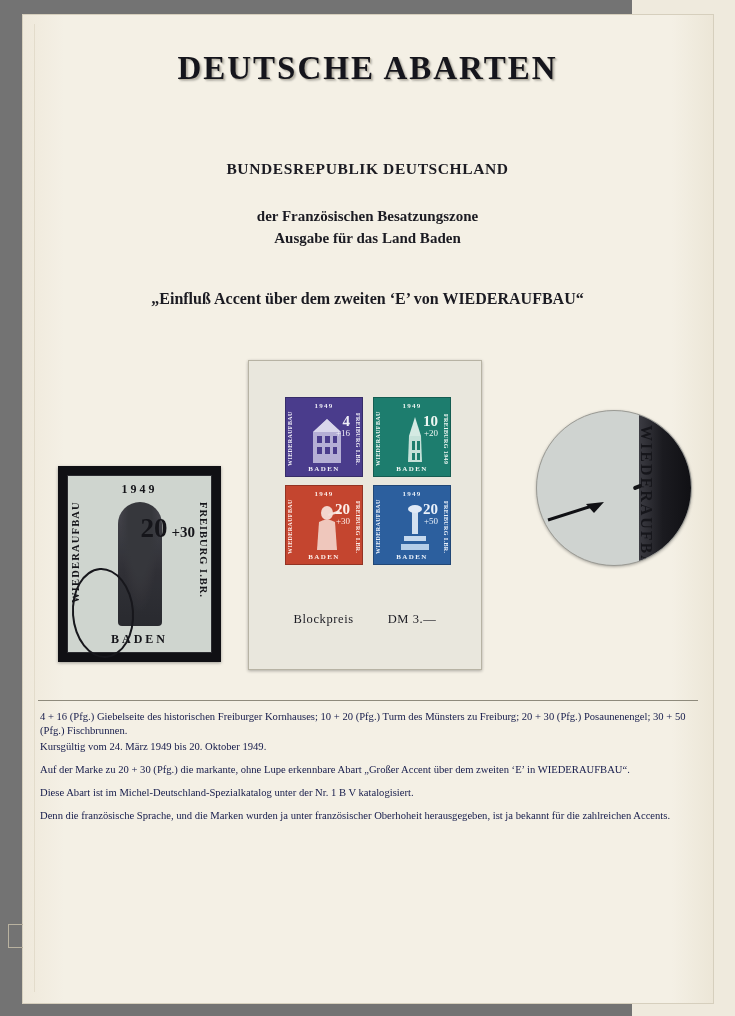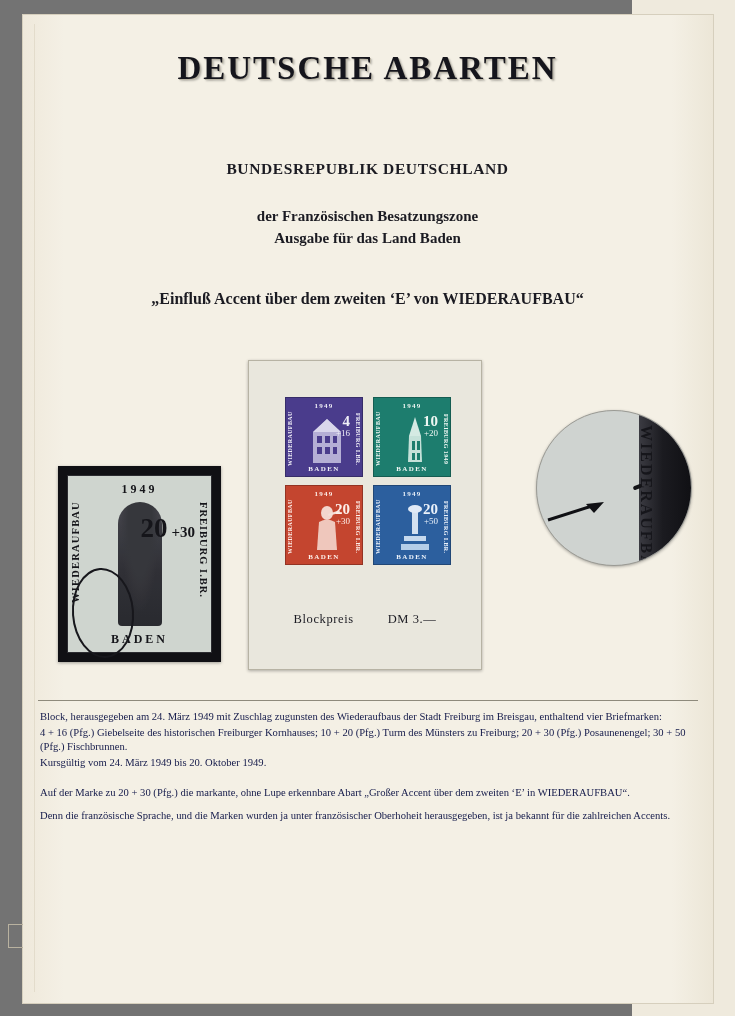--- a/index.html
+++ b/index.html
@@ -319,19 +319,19 @@
       <div class="accent"></div>
     </div>
     <svg class="arrow" viewBox="0 0 60 24">
       <line x1="2" y1="20" x2="46" y2="6" stroke="#101014" stroke-width="3"></line>
       <polygon points="58,2 40,4 48,13" fill="#101014"></polygon>
     </svg>
   </div>
 
   <div class="rule"></div>
   <div class="body">
-    <p class="tight">Block, herausgegeben am 24. März 1949 mit Zuschlag zugunsten des Wiederaufbaus der Stadt Freiburg im Breisgau, enthaltend vier Briefmarken:</p>
     <p class="tight">4 + 16 (Pfg.) Giebelseite des historischen Freiburger Kornhauses; 10 + 20 (Pfg.) Turm des Münsters zu Freiburg; 20 + 30 (Pfg.) Posaunenengel; 30 + 50 (Pfg.) Fischbrunnen.</p>
     <p>Kursgültig vom 24. März 1949 bis 20. Oktober 1949.</p>
-    <p style="margin-top:16px">Auf der Marke zu 20 + 30 (Pfg.) die markante, ohne Lupe erkennbare Abart „Großer Accent über dem zweiten ‘E’ in WIEDERAUFBAU“.</p>
+    <p style="margin-top:9px">Auf der Marke zu 20 + 30 (Pfg.) die markante, ohne Lupe erkennbare Abart „Großer Accent über dem zweiten ‘E’ in WIEDERAUFBAU“.</p>
+    <p>Diese Abart ist im Michel-Deutschland-Spezialkatalog unter der Nr. 1 B V katalogisiert.</p>
     <p>Denn die französische Sprache, und die Marken wurden ja unter französischer Oberhoheit herausgegeben, ist ja bekannt für die zahlreichen Accents.</p>
   </div>
 </div>
 
 </body></html>

